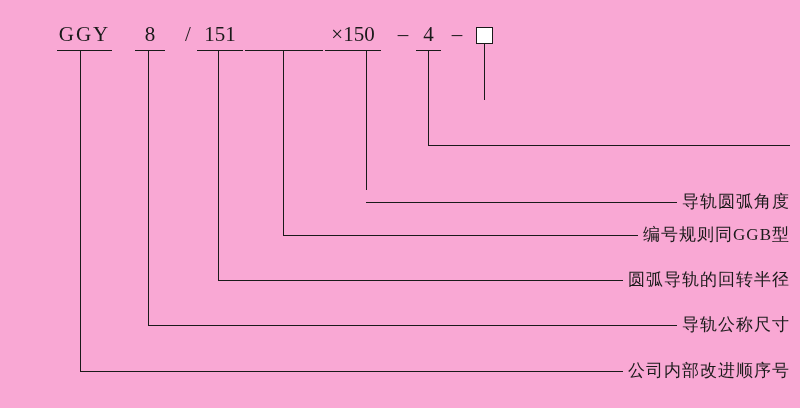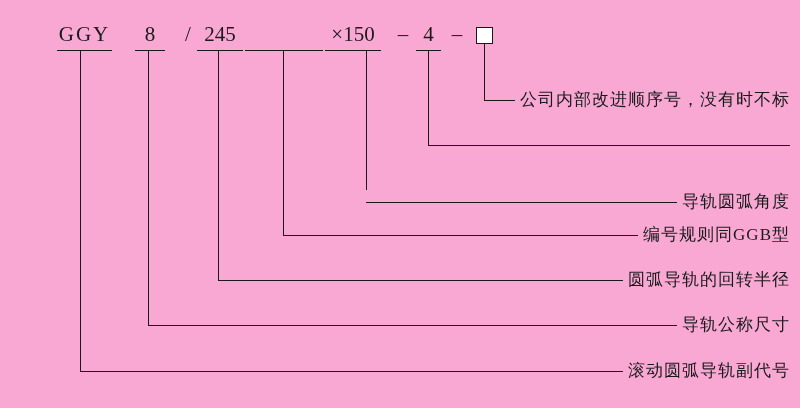--- a/index.html
+++ b/index.html
@@ -61,21 +61,21 @@
   }
 </style>
 </head>
 <body>
 
 <div class="stage">
 
   <span class="seg" style="left:57px;width:55px;letter-spacing:2px">GGY</span>
   <span class="seg" style="left:135px;width:30px">8</span>
   <span class="seg" style="left:178px;width:20px">/</span>
-  <span class="seg" style="left:197px;width:46px">245</span>
+  <span class="seg" style="left:197px;width:46px">151</span>
   <span class="seg" style="left:325px;width:56px">×150</span>
   <span class="seg" style="left:394px;width:18px">–</span>
   <span class="seg" style="left:416px;width:25px">4</span>
   <span class="seg" style="left:448px;width:18px">–</span>
   <span class="codebox" style="left:476px"></span>
 
   <div class="hline" style="left:57px;top:50px;width:55px"></div>
   <div class="hline" style="left:135px;top:50px;width:30px"></div>
   <div class="hline" style="left:197px;top:50px;width:46px"></div>
   <div class="hline" style="left:245px;top:50px;width:78px"></div>
@@ -83,24 +83,20 @@
   <div class="hline" style="left:416px;top:50px;width:25px"></div>
 
   <div class="vline" style="left:484px;top:43px;height:57px"></div>
   <div class="vline" style="left:428px;top:51px;height:94px"></div>
   <div class="vline" style="left:366px;top:51px;height:139px"></div>
   <div class="vline" style="left:283px;top:51px;height:184px"></div>
   <div class="vline" style="left:218px;top:51px;height:229px"></div>
   <div class="vline" style="left:148px;top:51px;height:274px"></div>
   <div class="vline" style="left:80px;top:51px;height:320px"></div>
 
-  <div class="row" style="left:484px;top:88px;width:306px">
-    <div class="leader"></div>
-    <span class="lbl">公司内部改进顺序号，没有时不标</span>
-  </div>
   <div class="row" style="left:428px;top:133px;width:362px">
     <div class="leader"></div>
   </div>
   <div class="row" style="left:366px;top:190px;width:424px">
     <div class="leader"></div>
     <span class="lbl">导轨圆弧角度</span>
   </div>
   <div class="row" style="left:283px;top:223px;width:507px">
     <div class="leader"></div>
     <span class="lbl">编号规则同GGB型</span>
@@ -108,16 +104,16 @@
   <div class="row" style="left:148px;top:313px;width:642px">
     <div class="leader"></div>
     <span class="lbl">导轨公称尺寸</span>
   </div>
   <div class="row" style="left:218px;top:268px;width:572px">
     <div class="leader"></div>
     <span class="lbl">圆弧导轨的回转半径</span>
   </div>
   <div class="row" style="left:80px;top:359px;width:710px">
     <div class="leader"></div>
-    <span class="lbl">滚动圆弧导轨副代号</span>
+    <span class="lbl">公司内部改进顺序号</span>
   </div>
 
 </div>
 
 </body></html>

